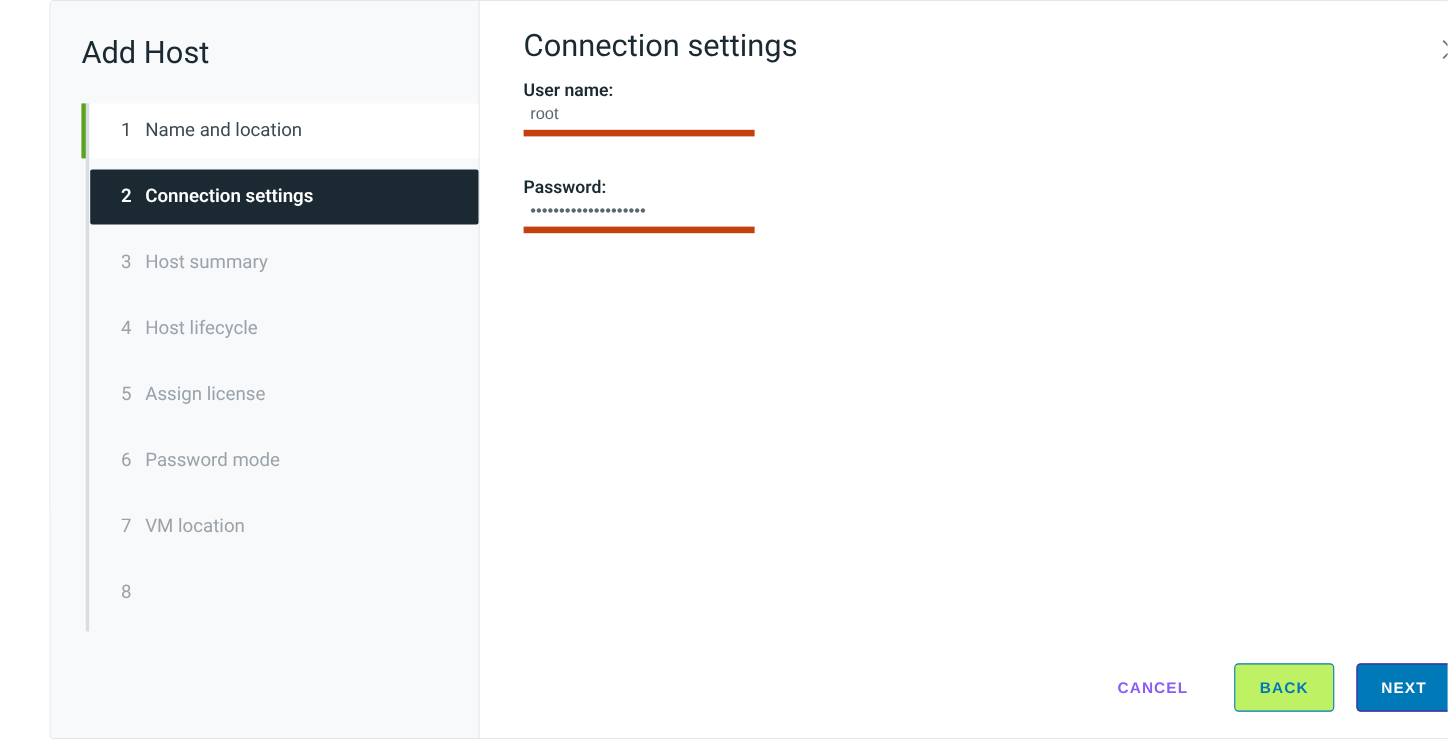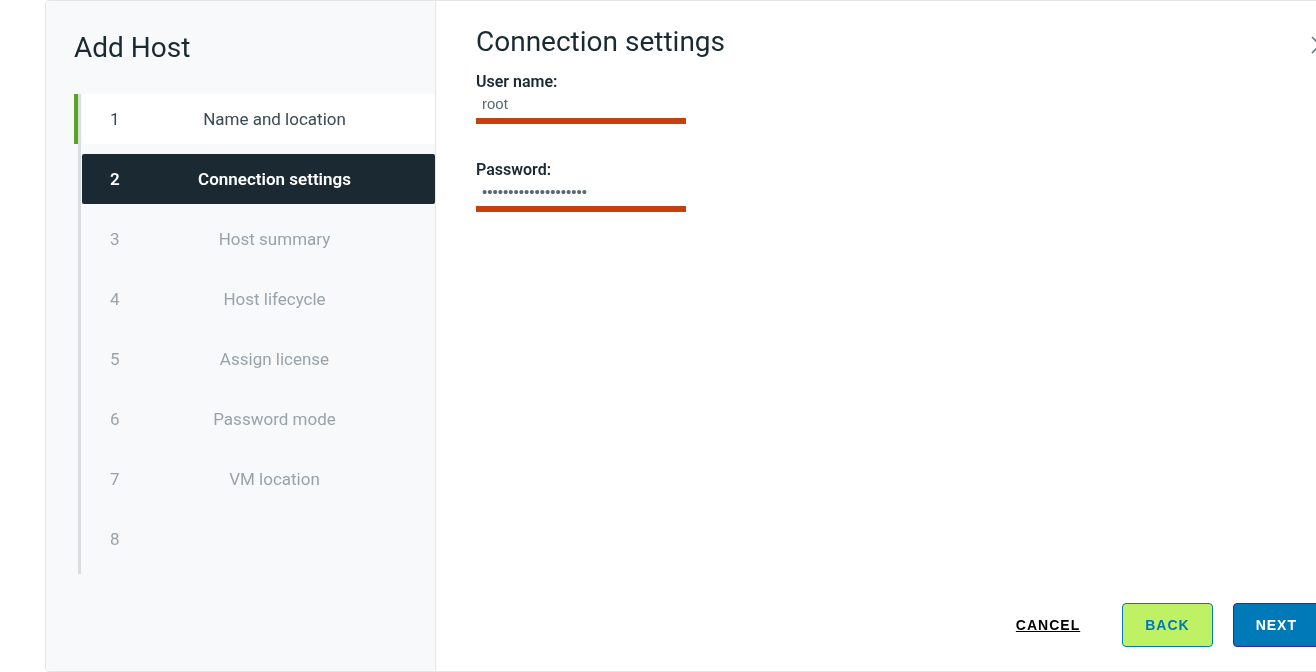--- a/index.html
+++ b/index.html
@@ -57,21 +57,20 @@
     border-radius: 2px;
     margin-bottom: 10px;
   }
   .step .num {
     width: 22px;
     text-align: left;
     flex: 0 0 auto;
   }
   .step .label {
     flex: 1 1 auto;
-    text-align: center;
   }
   .step.completed {
     background: #ffffff;
     color: #3a4a52;
     border-radius: 2px;
   }
   .step.completed::before {
     content: "";
     position: absolute;
     left: -8px;
@@ -151,23 +150,22 @@
     padding: 0 22px;
     border-radius: 4px;
     cursor: pointer;
     display: inline-flex;
     align-items: center;
     justify-content: center;
     border: 1px solid transparent;
     background: transparent;
   }
   .btn-cancel {
-    color: #000000;
+    color: #8b5cf6;
     border: none;
-    text-decoration: underline;
   }
   .btn-back {
     color: #0079b8;
     border: 1px solid #0079b8;
     background: #bef264;
   }
   .btn-next {
     color: #fff;
     background: #0079b8;
     border: 1px solid #4c1d95;

